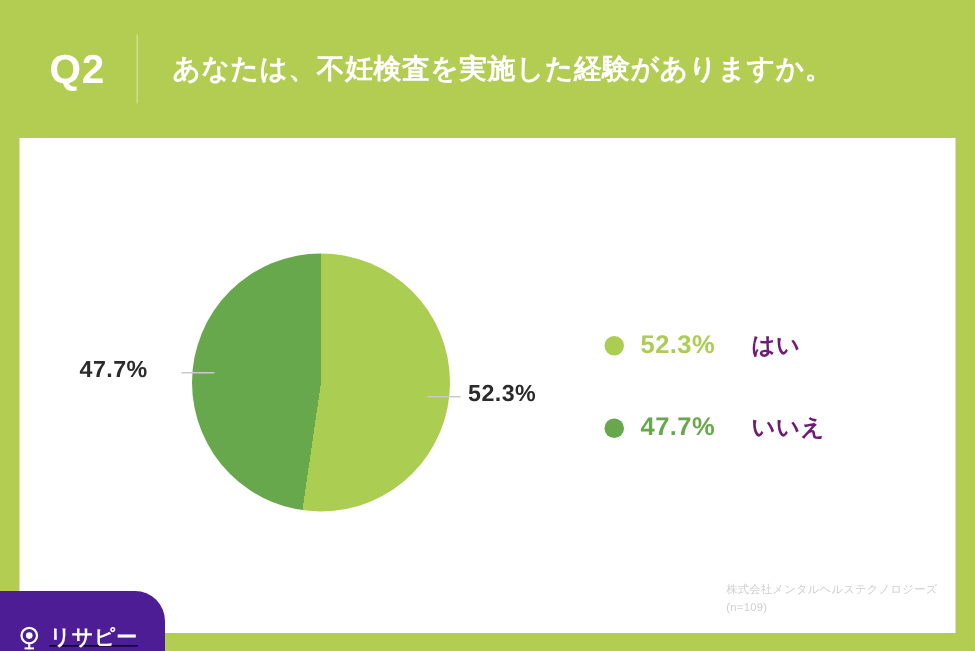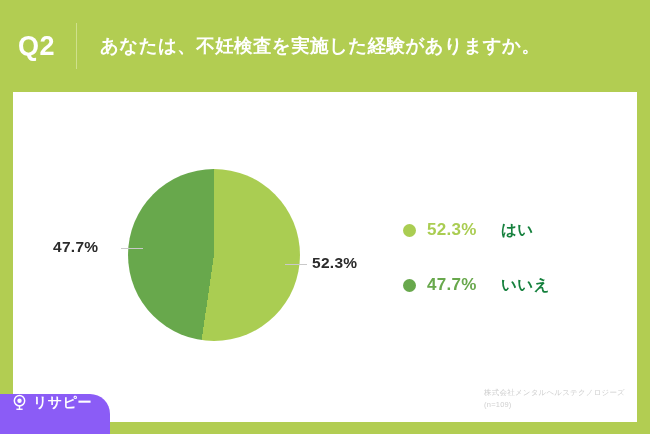--- a/index.html
+++ b/index.html
@@ -27,21 +27,21 @@
     position: absolute;
     left: 0;
     top: 0;
     width: 650px;
     height: 92px;
     display: flex;
     align-items: center;
     background: #b2cd52;
   }
   .q-number {
-    margin-left: 18px;
+    margin-left: 33px;
     color: #ffffff;
     font-size: 27px;
     font-weight: bold;
     letter-spacing: 0.5px;
     line-height: 1;
     width: 46px;
   }
   .q-divider {
     width: 1px;
     height: 46px;
@@ -140,21 +140,21 @@
   .legend-pct {
     width: 74px;
     margin-left: 11px;
     font-size: 17px;
     font-weight: bold;
     letter-spacing: 0.3px;
   }
   .legend-name {
     font-size: 15.5px;
     font-weight: bold;
-    color: #15803d;
+    color: #701a75;
     letter-spacing: 0.5px;
   }
 
   
   .source-note {
     position: absolute;
     right: 12px;
     bottom: 11px;
     color: #cfcfcf;
     font-size: 7.5px;
@@ -162,24 +162,25 @@
     letter-spacing: 0.2px;
   }
 
   
   .logo-plate {
     position: absolute;
     left: 0;
     bottom: 0;
     width: 110px;
     height: 40px;
-    background: #8b5cf6;
+    background: #4c1d95;
     border-top-right-radius: 20px;
     display: flex;
-    align-items: flex-start;
+    align-items: flex-end;
+    text-decoration: underline;
   }
   .logo-icon {
     margin-left: 11px;
     width: 17px;
     height: 17px;
     flex: 0 0 auto;
     display: block;
   }
   .logo-text {
     margin-left: 5px;

